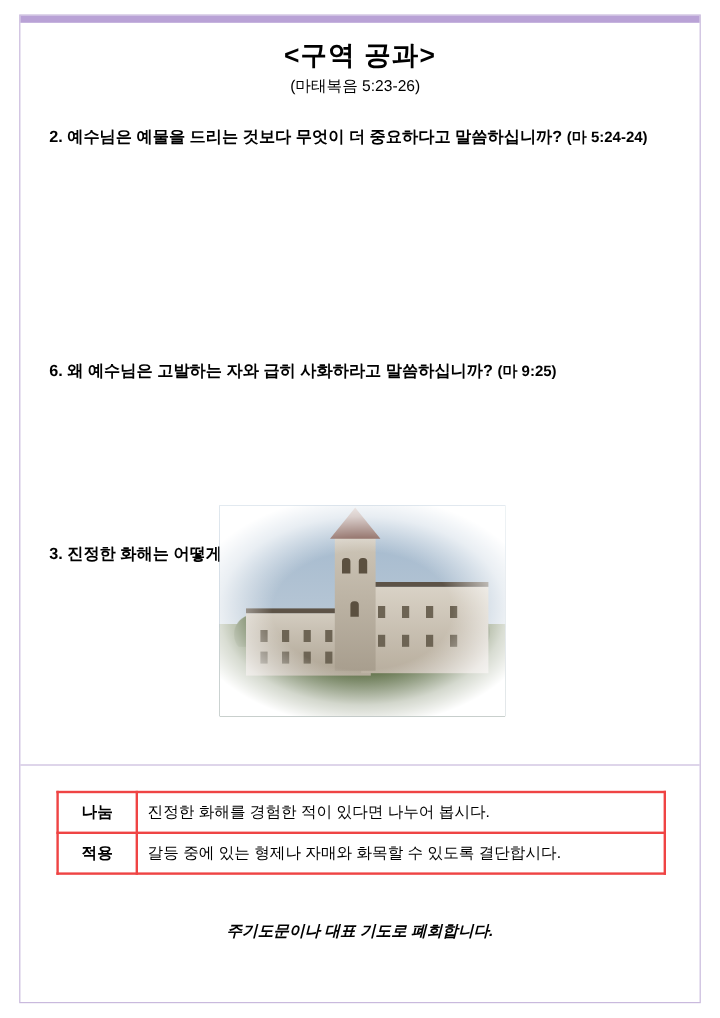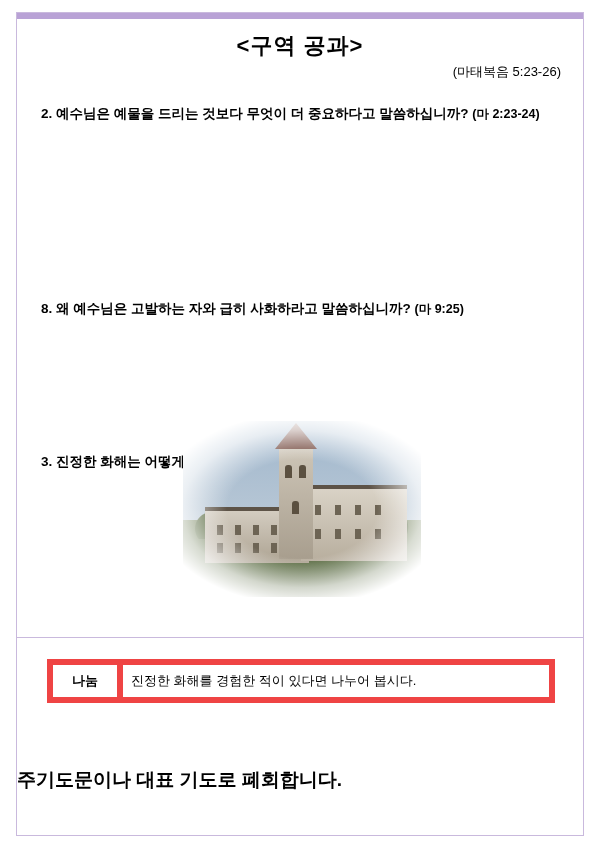--- a/index.html
+++ b/index.html
@@ -54,21 +54,21 @@
     margin-top: 8px;
     margin-left: 10px;
   }
   .subject {
     text-align: center;
     font-size: 17px;
     font-weight: bold;
     margin-top: 10px;
   }
   .scripture {
-    text-align: right;
+    text-align: center;
     font-size: 13px;
     margin-right: 8px;
   }
   .question {
     font-size: 13.5px;
     font-weight: bold;
     line-height: 1.7;
     margin-left: 10px;
     margin-right: 6px;
     text-align: justify;
@@ -167,65 +167,66 @@
     position: absolute;
     left: 30px;
     top: 646px;
     width: 508px;
   }
   table.app-table {
     border-collapse: collapse;
     width: 100%;
   }
   table.app-table td {
-    border: 6px solid #ef4444;
+    border: 2px solid #ef4444;
     padding: 7px 8px;
     font-size: 13px;
     vertical-align: middle;
   }
   td.label-cell {
     width: 48px;
     text-align: center;
     font-weight: bold;
     font-size: 14px;
   }
   td.text-cell {
     text-align: justify;
   }
   .closing {
     position: absolute;
     left: 0; right: 0;
     top: 754px;
-    text-align: left;
-    font-size: 19px;
-    font-weight: bold;
+    text-align: center;
+    font-size: 13px;
+    font-weight: bold;
+    font-style: italic;
   }
 </style>
 </head>
 <body>
 
 <div class="page">
   <div class="doc-frame">
     <div class="top-bar"></div>
 
     <div class="content">
 
       <div class="doc-title">&lt;구역 공과&gt;</div>
 
 
 
       <div class="scripture">(마태복음 5:23-26)</div>
 
       <div class="question q1">
         <span>2.  예수님은  예물을  드리는  것보다  무엇이  더  중요하다고  말씀하십니까?</span>
-        <span class="ref">(마 2:23-24)</span>
+        <span class="ref">(마 5:24-24)</span>
       </div>
 
       <div class="question q2">
-        <span>8. 왜 예수님은 고발하는 자와 급히 사화하라고 말씀하십니까?</span>
+        <span>6. 왜 예수님은 고발하는 자와 급히 사화하라고 말씀하십니까?</span>
         <span class="ref">(마 9:25)</span>
       </div>
 
       <div class="question q3">
         <span>3. 진정한 화해는 어떻게 이루어집니까?</span>
         <span class="ref">(마 5:26)</span>
       </div>
     </div>
 
     <div class="photo-wrap">
@@ -265,19 +266,23 @@
 
     <div class="divider"></div>
 
     <div class="table-wrap">
       <table class="app-table">
         <tbody>
           <tr>
             <td class="label-cell">나눔</td>
             <td class="text-cell">진정한 화해를 경험한 적이 있다면 나누어 봅시다.</td>
           </tr>
+          <tr>
+            <td class="label-cell">적용</td>
+            <td class="text-cell">갈등 중에 있는 형제나 자매와 화목할 수 있도록 결단합시다.</td>
+          </tr>
         </tbody>
       </table>
     </div>
 
     <div class="closing">주기도문이나 대표 기도로 폐회합니다.</div>
   </div>
 </div>
 
 </body></html>

